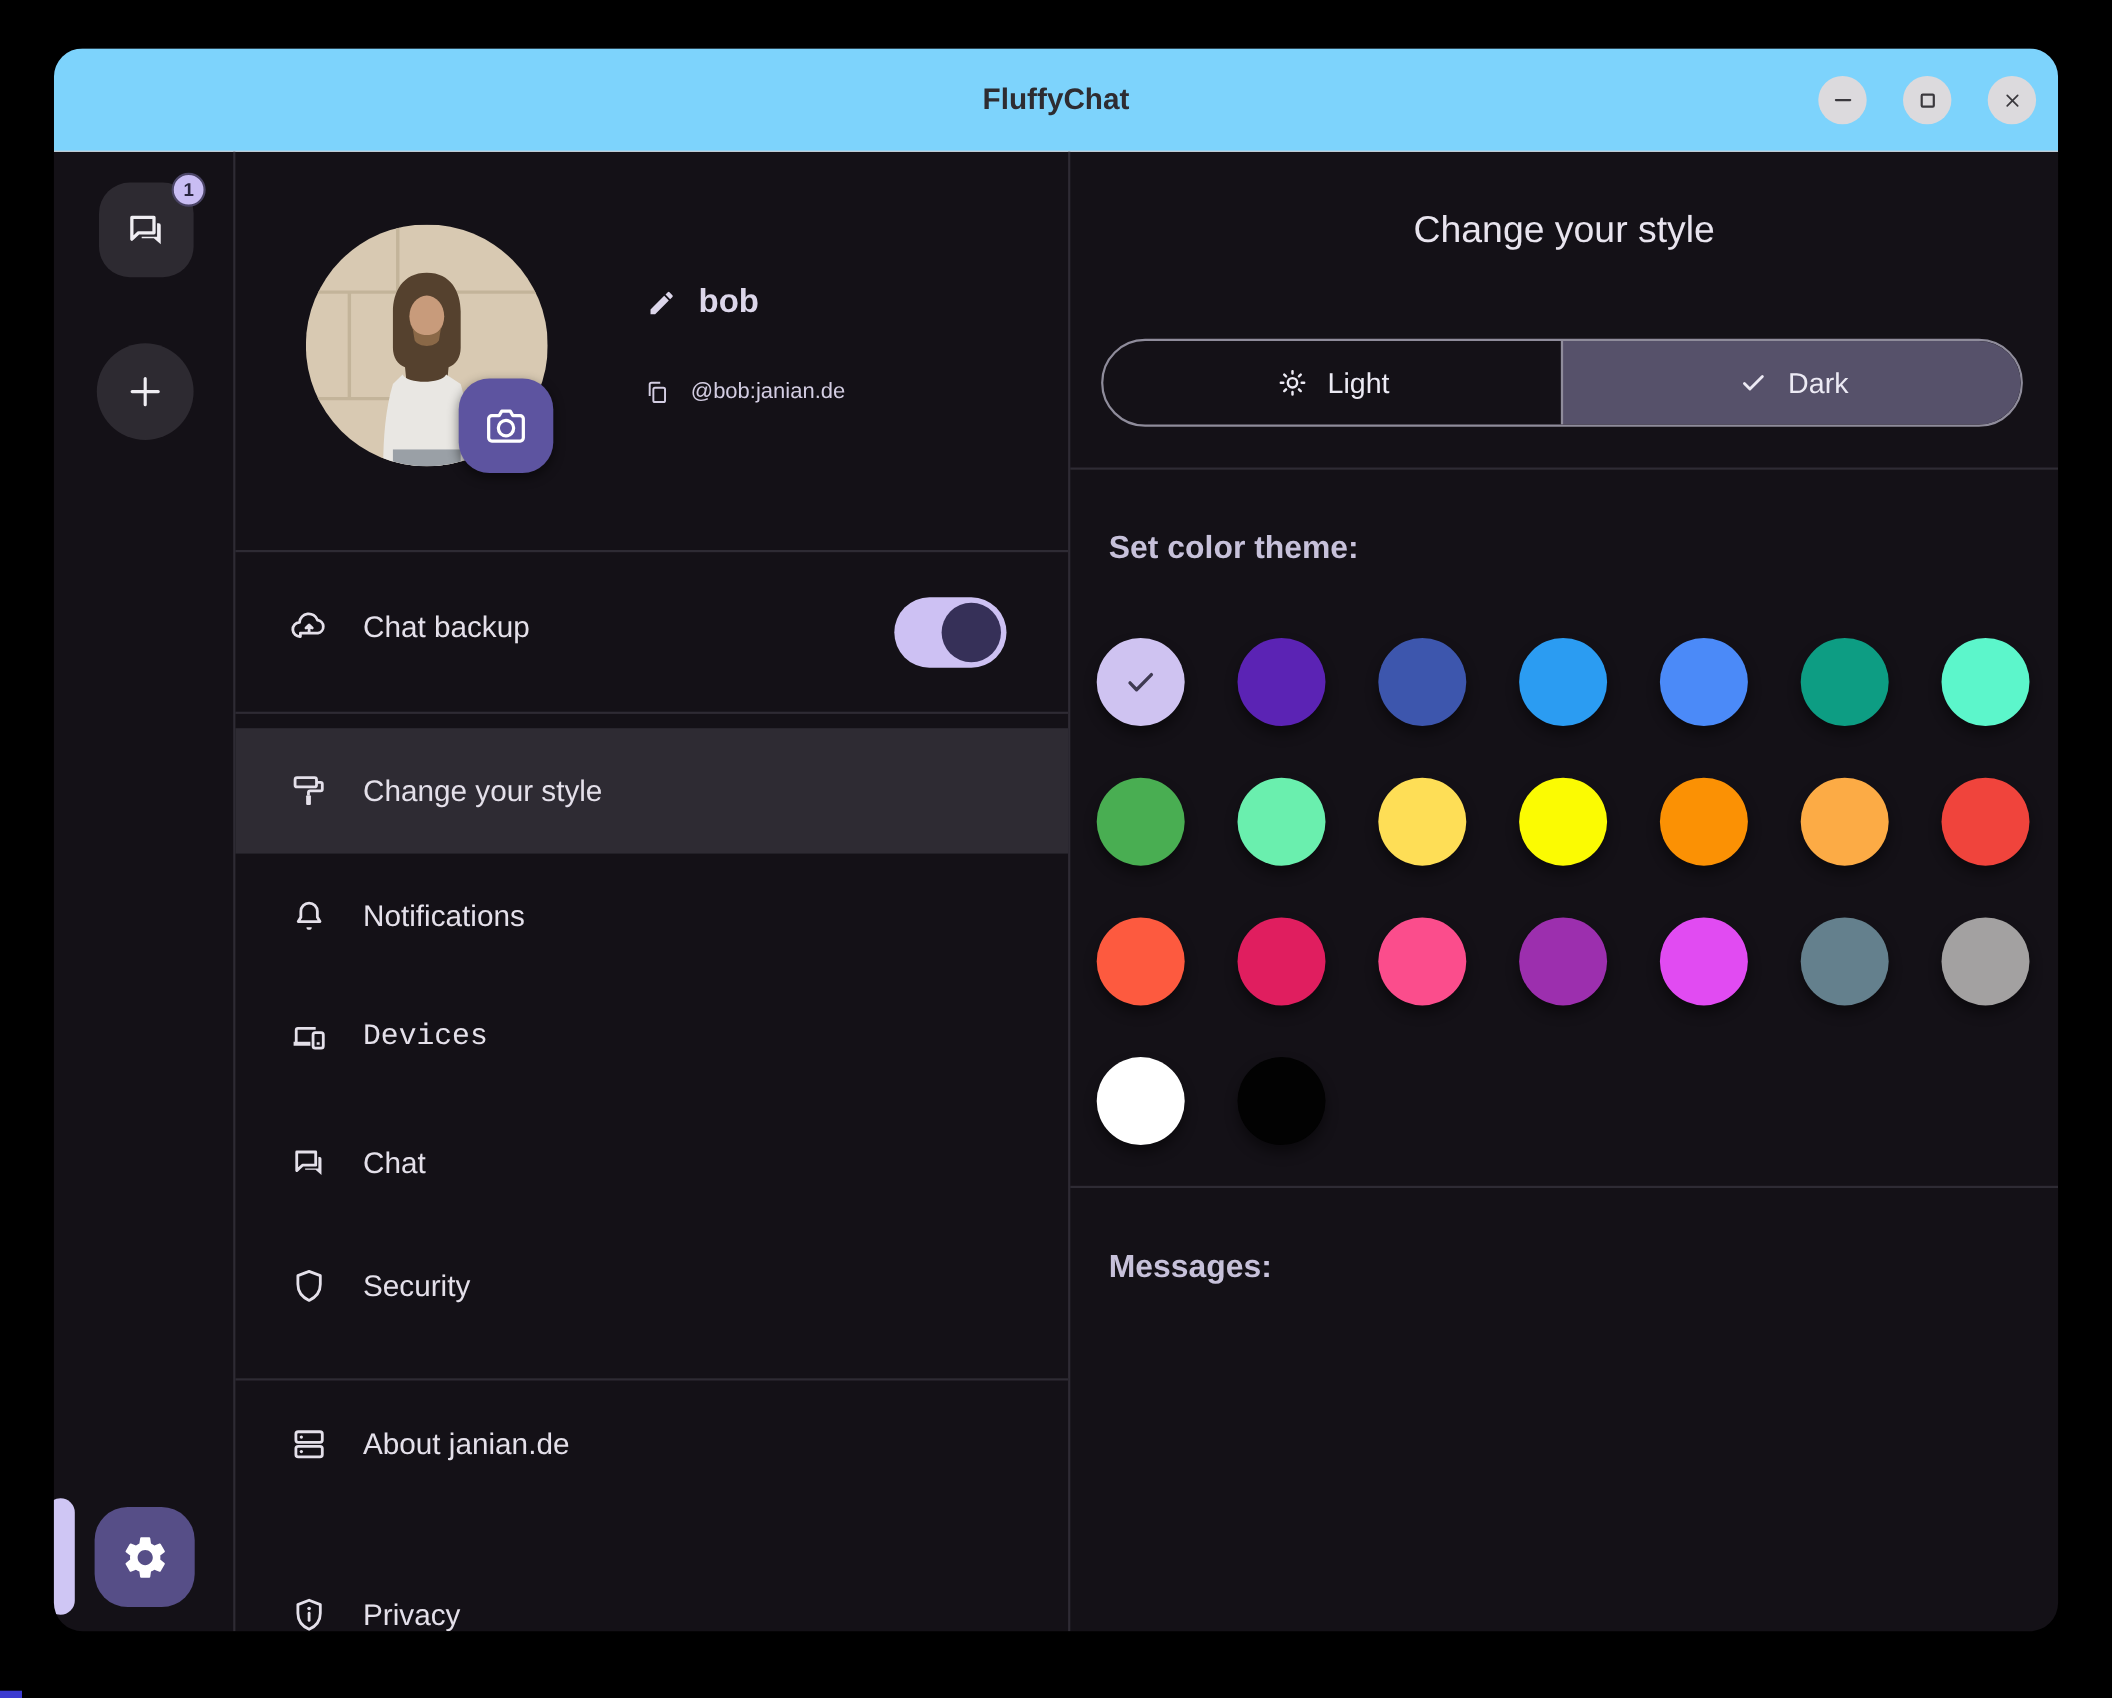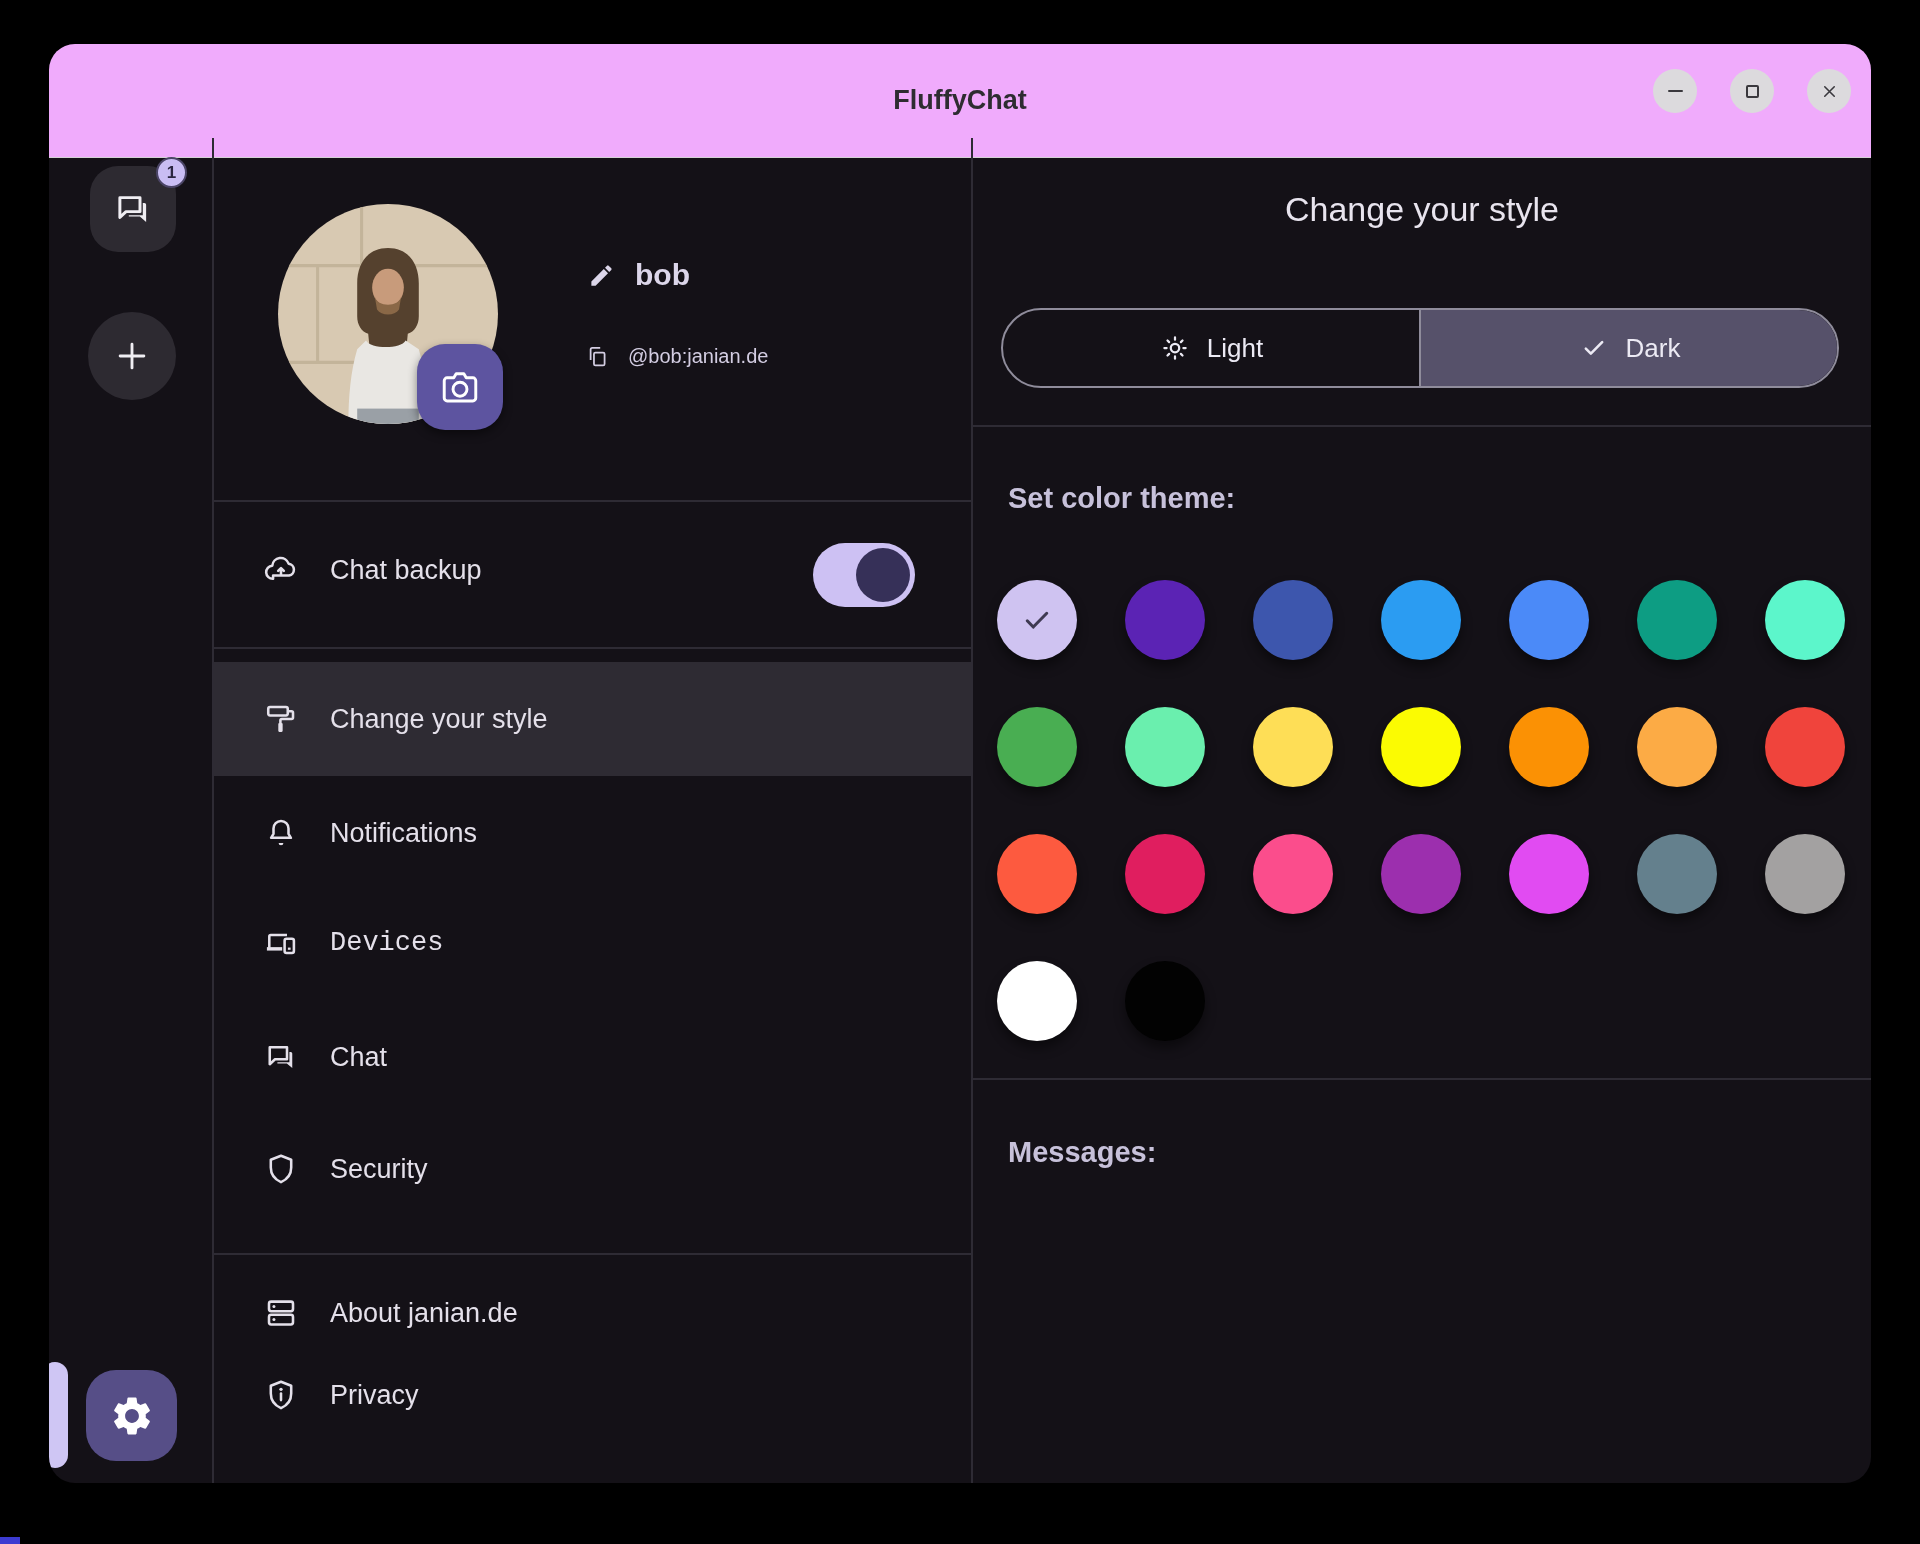--- a/index.html
+++ b/index.html
@@ -3,21 +3,21 @@
 <meta charset="utf-8">
 <style>
   * { margin:0; padding:0; box-sizing:border-box; }
   html,body { width:1920px; height:1544px; background:#000; font-family:"Liberation Sans","DejaVu Sans",sans-serif; }
   .stage { position:relative; width:1920px; height:1544px; background:#000; overflow:hidden; }
 
   .window { position:absolute; left:49px; top:44px; width:1822px; height:1439px;
             border-radius:26px; background:#141117; overflow:hidden; }
 
   
-  .titlebar { position:absolute; left:0; top:0; right:0; height:114px; background:#f0abfc;
+  .titlebar { position:absolute; left:0; top:0; right:0; height:94px; background:#7dd3fc;
               border-bottom:1px solid #d4d2d5; display:flex; align-items:center; justify-content:center; }
   .titlebar .title { font-size:27px; font-weight:bold; color:#2e2c31; }
   .win-controls { position:absolute; right:20px; top:0; height:94px; display:flex; align-items:center; gap:33px; }
   .win-btn { width:44px; height:44px; border-radius:50%; background:#dcdadd; display:flex; align-items:center; justify-content:center; color:#3a383d; }
   .glyph-min { width:15px; height:2.4px; background:#3a383d; border-radius:2px; }
   .glyph-max { width:13px; height:13px; border:2px solid #3a383d; border-radius:2px; }
 
   
   .body { position:absolute; top:94px; left:0; right:0; bottom:0; display:flex; }
   .rail   { width:165px; position:relative; border-right:2px solid #2e2b34; }
@@ -224,21 +224,21 @@
               <span class="row-icon">
                 <svg viewBox="0 0 24 24" width="36" height="36" fill="none" stroke="currentColor" stroke-width="1.7" stroke-linejoin="round">
     <rect x="4" y="4.4" width="16" height="6.4" rx="1.4"></rect>
     <circle cx="7.3" cy="7.6" r="1" fill="currentColor" stroke="none"></circle>
     <rect x="4" y="13.2" width="16" height="6.4" rx="1.4"></rect>
     <circle cx="7.3" cy="16.4" r="1" fill="currentColor" stroke="none"></circle>
   </svg>
               </span>
               <span class="lbl">About janian.de</span>
             </div>
-            <div class="list-row" style="top: 1201px;">
+            <div class="list-row" style="top: 1274px;">
               <span class="row-icon">
                 <svg viewBox="0 0 24 24" width="36" height="36" fill="none" stroke="currentColor" stroke-width="1.7" stroke-linejoin="round">
     <path d="M12 3.2 L18.8 5.8 V11 c0 4.6 -2.9 8 -6.8 9.8 C8.1 19 5.2 15.6 5.2 11 V5.8 Z"></path>
     <path d="M12 11 v4.4" stroke-linecap="round"></path>
     <circle cx="12" cy="8.2" r="1.1" fill="currentColor" stroke="none"></circle>
   </svg>
               </span>
               <span class="lbl">Privacy</span>
             </div>
           </div>

